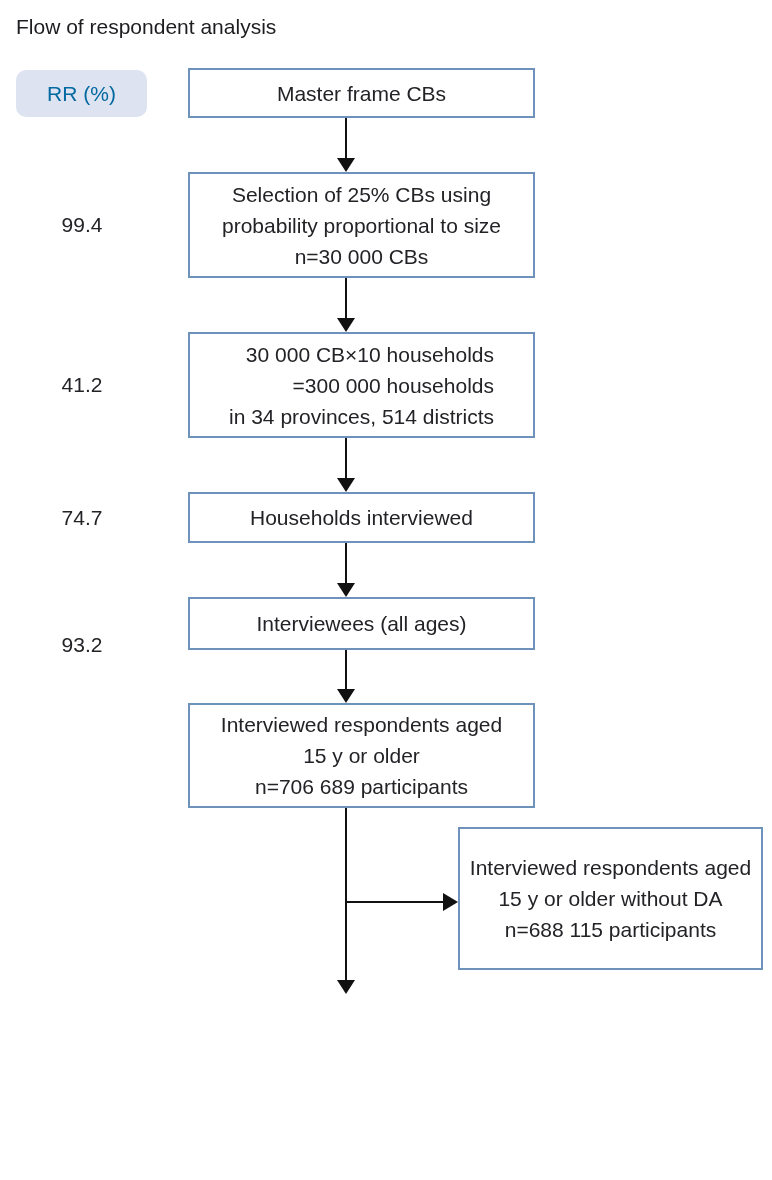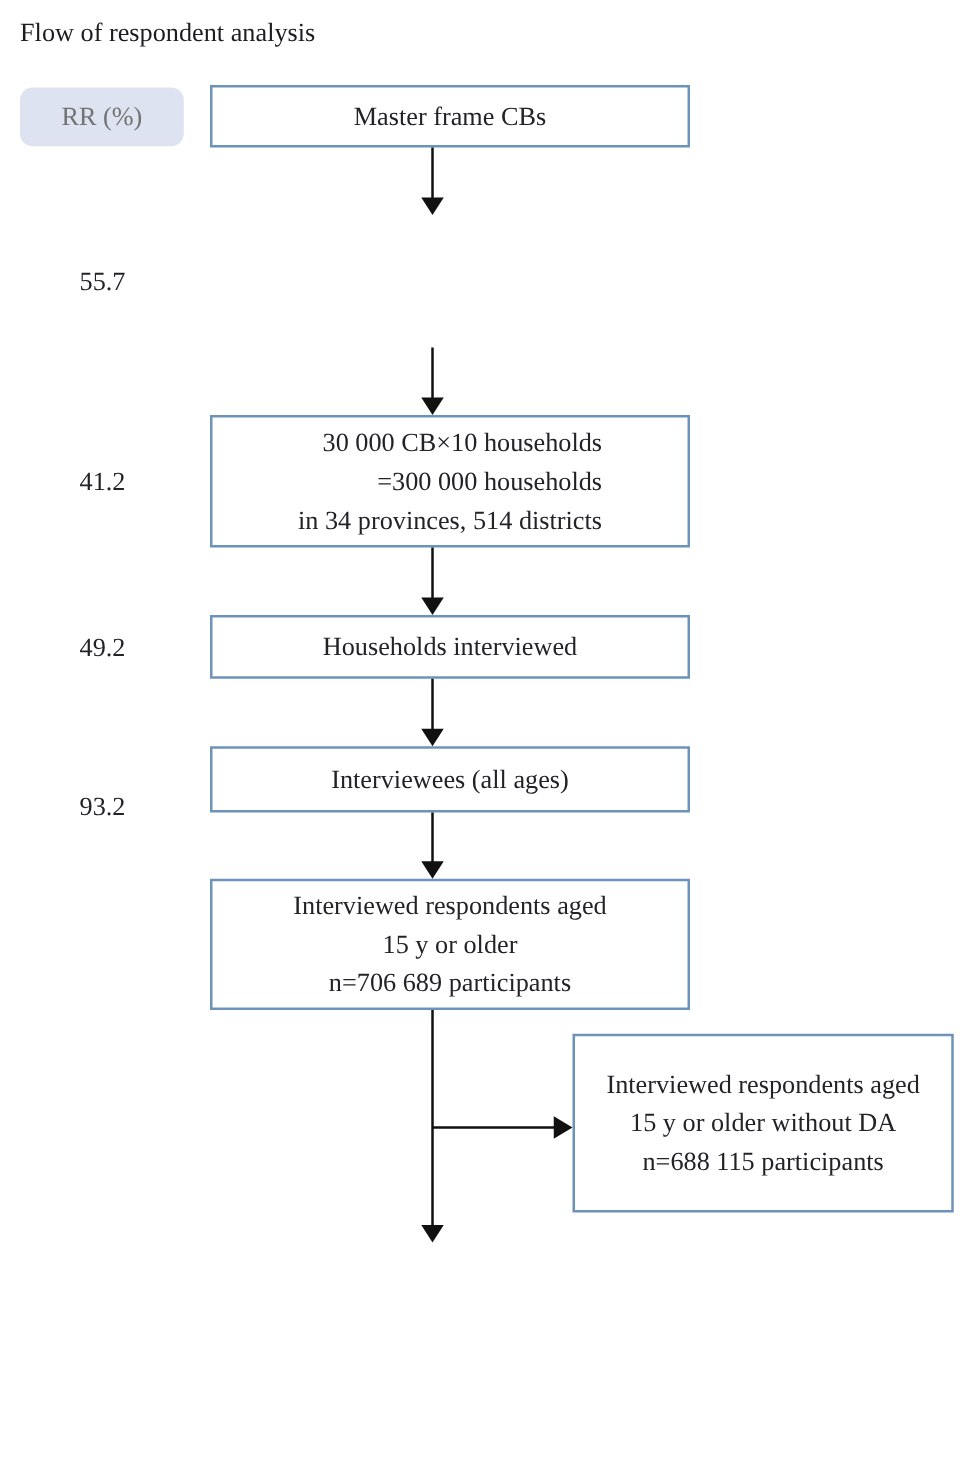--- a/index.html
+++ b/index.html
@@ -1,21 +1,21 @@
 <!DOCTYPE html>
 <html><head>
 <meta charset="utf-8">
 <style>
   html, body { margin: 0; padding: 0; background: #ffffff; }
   .canvas {
     position: relative;
     width: 772px;
     height: 1180px;
     background: #ffffff;
-    font-family: Liberation Serif, serif;
+    font-family: Liberation Sans, sans-serif;
     color: #232327;
     overflow: hidden;
   }
   .fig-title {
     position: absolute;
     left: 16px;
     top: 14px;
     font-size: 21px;
     line-height: 1.2;
     color: #1d1d21;
@@ -25,21 +25,21 @@
     left: 16px;
     top: 70px;
     width: 131px;
     height: 47px;
     background: #dde3f1;
     border-radius: 10px;
     display: flex;
     align-items: center;
     justify-content: center;
     font-size: 21px;
-    color: #737373;
+    color: #0369a1;
   }
   .rr-value {
     position: absolute;
     left: 22px;
     width: 120px;
     text-align: center;
     font-size: 21px;
     line-height: 30px;
     color: #232327;
   }
@@ -52,21 +52,21 @@
     align-items: center;
     justify-content: center;
     text-align: center;
   }
   .box-text {
     font-size: 21px;
     line-height: 31px;
     white-space: pre-line;
     color: #232327;
   }
-  .col { left: 168px; width: 384px; }
+  .col { left: 188px; width: 347px; }
   .box-master        { top: 68px;  height: 50px;  }
   .box-selection     { top: 172px; height: 106px; }
   .box-households    { top: 332px; height: 106px; text-align: right; }
   .box-interviewed   { top: 492px; height: 51px;  }
   .box-interviewees  { top: 597px; height: 53px;  }
   .box-15plus        { top: 703px; height: 105px; }
   .box-without-da    { left: 458px; top: 827px; width: 305px; height: 143px; }
   .box-analyzed      { top: 994px; height: 171px; }
   .arrows-svg {
     position: absolute;
@@ -79,29 +79,34 @@
 <body>
 
 <div class="canvas">
 
   <div class="fig-title">Flow of respondent analysis</div>
 
   <div class="rr-pill">
     <span>RR (%)</span>
   </div>
 
-  <div class="rr-value" style="top: 210px;">55.7</div>
+  <div class="rr-value" style="top: 210px;">99.4</div>
   <div class="rr-value" style="top: 370px;">41.2</div>
-  <div class="rr-value" style="top: 503px;">49.2</div>
+  <div class="rr-value" style="top: 503px;">74.7</div>
   <div class="rr-value" style="top: 630px;">93.2</div>
 
   <div class="flow-box col box-master">
     <div class="box-text">Master frame CBs</div>
   </div>
 
+  <div class="flow-box col box-selection">
+    <div class="box-text">Selection of 25% CBs using
+probability proportional to size
+n=30 000 CBs</div>
+  </div>
 
   <div class="flow-box col box-households">
     <div class="box-text">30 000 CB×10 households
 =300 000 households
 in 34 provinces, 514 districts</div>
   </div>
 
   <div class="flow-box col box-interviewees">
     <div class="box-text">Interviewees (all ages)</div>
   </div>

